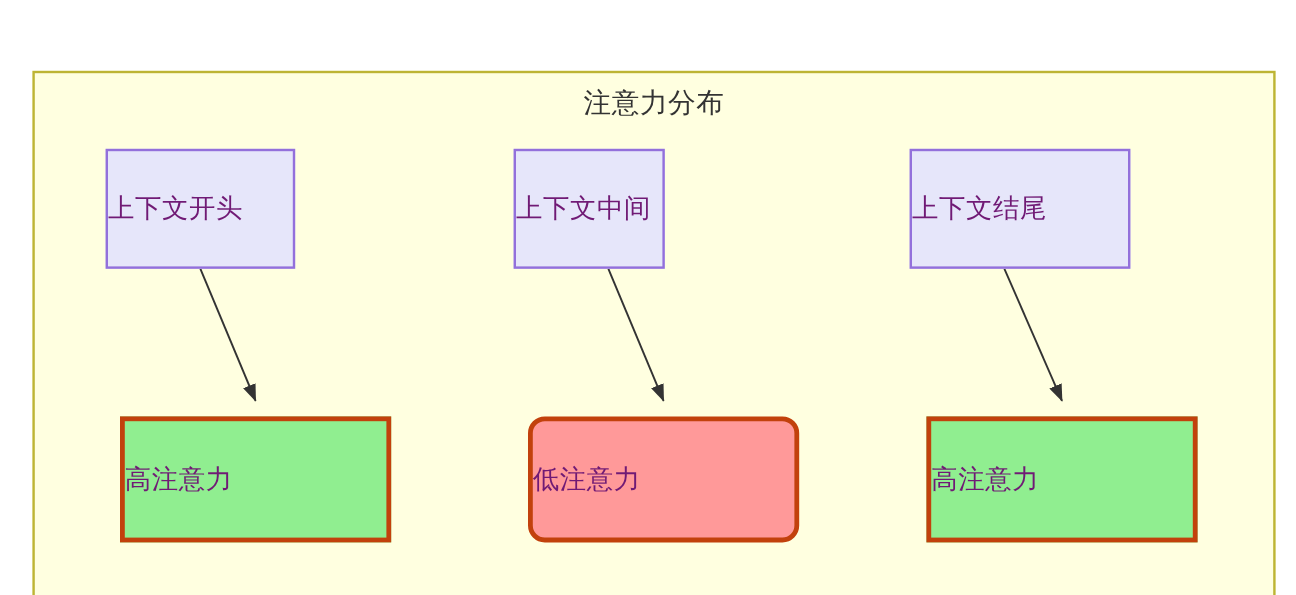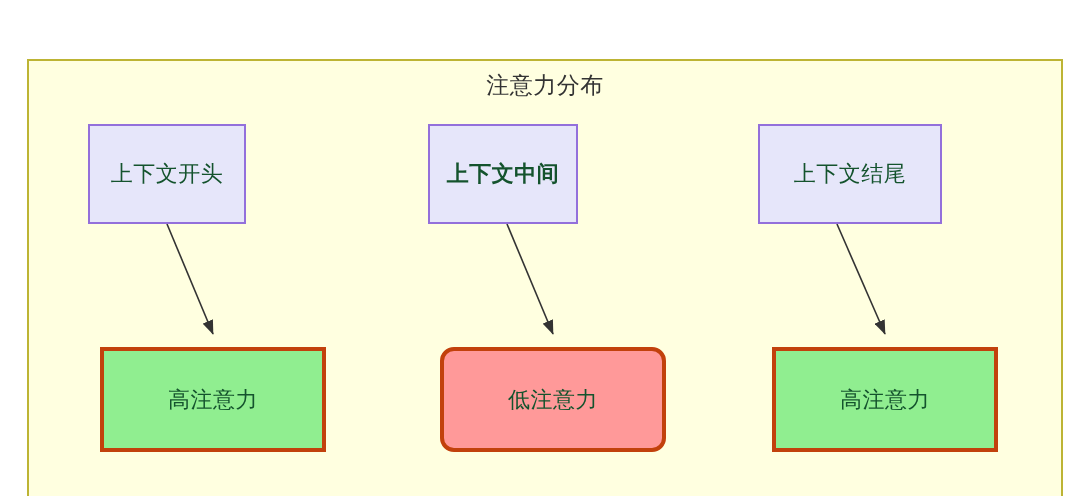--- a/index.html
+++ b/index.html
@@ -56,22 +56,22 @@
     height: 496px;
     pointer-events: none;
   }
 
   
   .node {
     position: absolute;
     box-sizing: border-box;
     display: flex;
     align-items: center;
-    justify-content: center;
-    color: #14532d;
+    justify-content: flex-start;
+    color: #701a75;
     white-space: nowrap;
   }
 
   .node .node-label {
     font-size: 22px;
     line-height: 26px;
     letter-spacing: 0.5px;
   }
 
   .node.source {
@@ -87,21 +87,21 @@
     background: #90ee90;
   }
 
   .node.outcome.low {
     background: #ff9999;
     border-radius: 14px;
   }
 
   
   #node-ctx-start  { left: 88px;  top: 92px;  width: 158px; height: 100px; }
-  #node-ctx-middle { left: 428px; top: 92px;  width: 150px; height: 100px; font-weight: bold; }
+  #node-ctx-middle { left: 428px; top: 92px;  width: 126px; height: 100px; }
   #node-ctx-end    { left: 758px; top: 92px;  width: 184px; height: 100px; }
 
   
   #node-high-1 { left: 100px; top: 315px; width: 226px; height: 105px; }
   #node-low-1  { left: 440px; top: 315px; width: 226px; height: 105px; }
   #node-high-2 { left: 772px; top: 315px; width: 226px; height: 105px; }
 </style>
 </head>
 <body>
 

